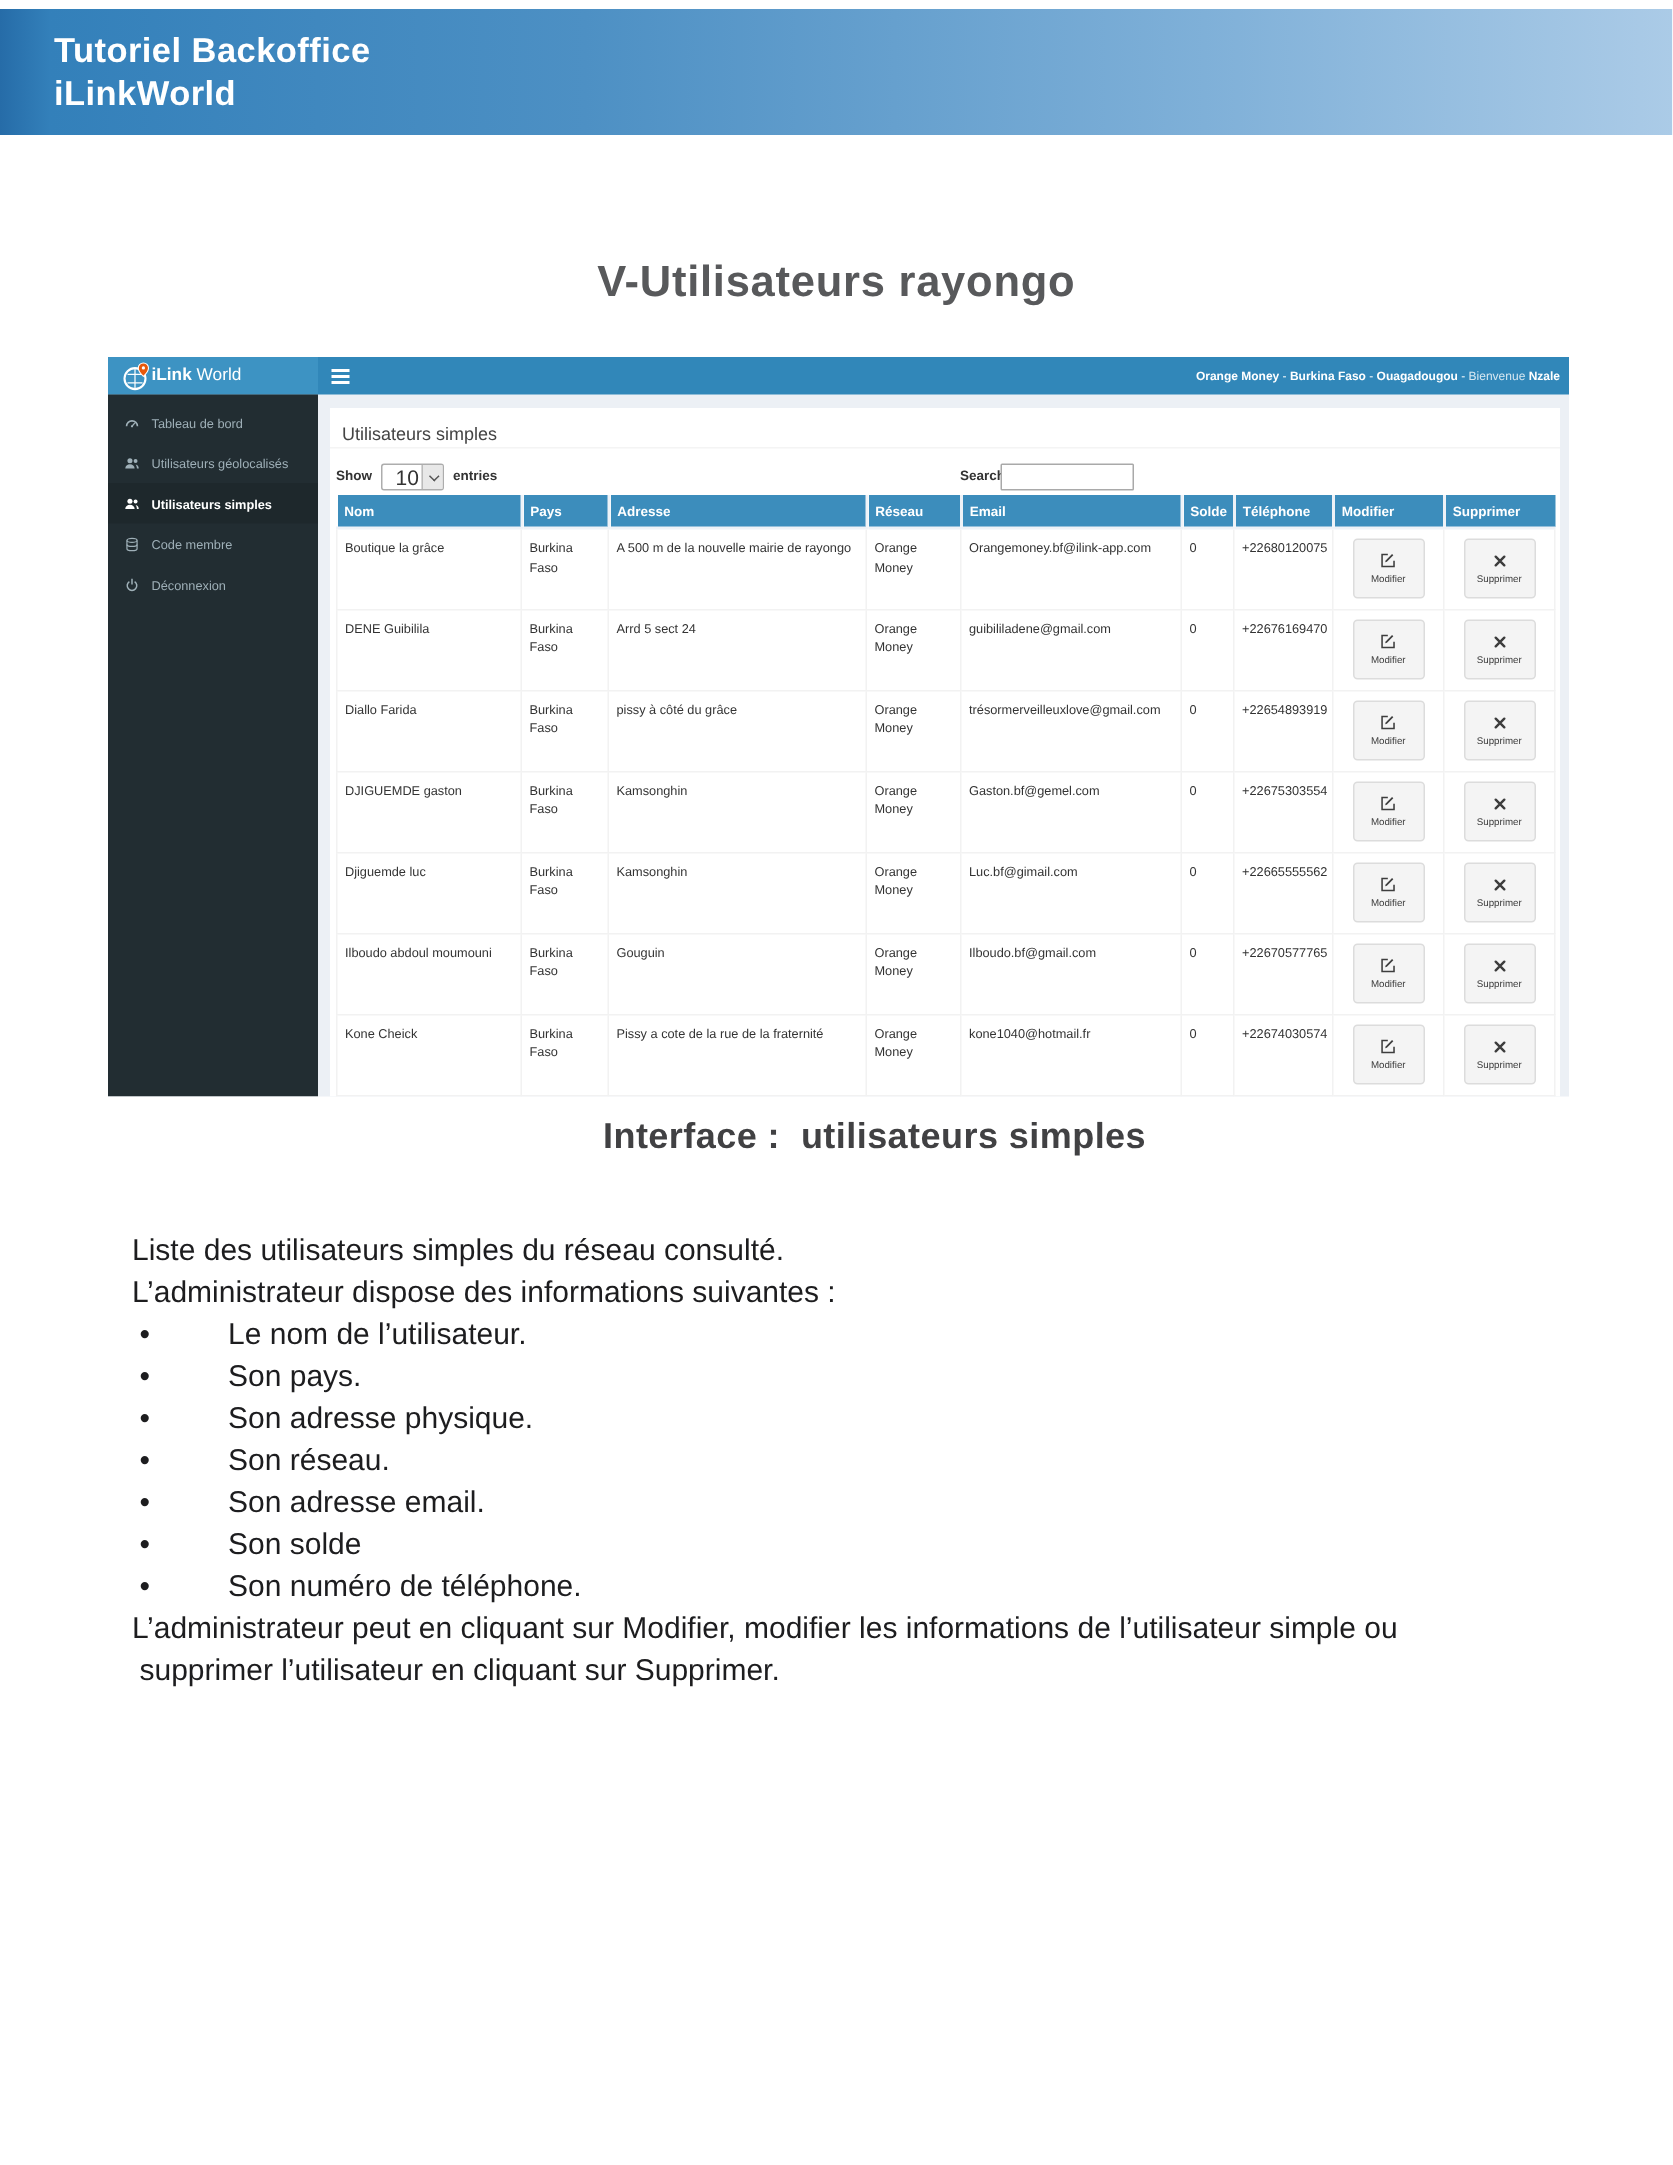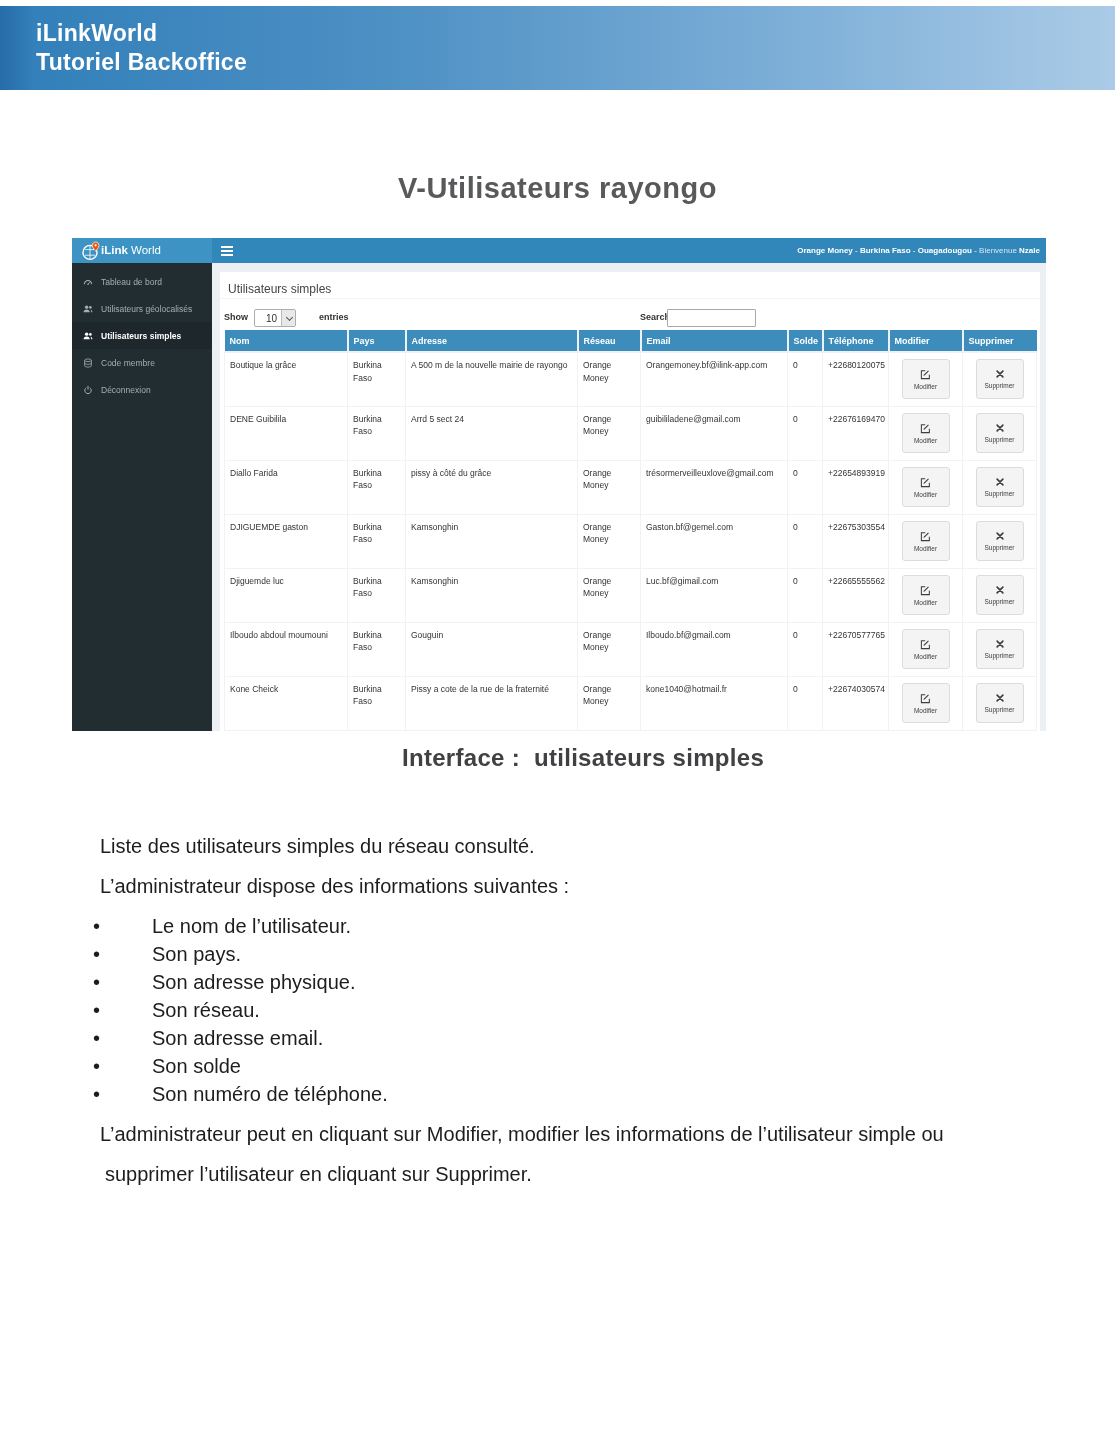--- a/index.html
+++ b/index.html
@@ -23,21 +23,21 @@
     font-size:29px; font-weight:bold; color:#58595b; letter-spacing:.5px;
   }
   .caption {
     position:absolute; top:744px; left:402px; font-size:24px; font-weight:bold;
     color:#414143; letter-spacing:.3px; white-space:pre;
   }
   .body-text {
     position:absolute; top:820px; left:88px; width:985px;
     font-size:20px; line-height:28px; color:#1d1d1f;
   }
-  .body-text p { margin:12px; }
+  .body-text p { margin:0; }
   .bullet-line { display:flex; }
   .bullet-line .dot { width:64px; padding-left:5px; }
   .outro2 { padding-left:5px; }
 
   
   .doc-footer {
     position:absolute; left:0; right:0; top:1363px; height:72px;
     background:#2373a5; border:3px solid #101417; color:#ffffff;
     text-align:center; line-height:66px; font-size:19px; letter-spacing:.3px;
   }
@@ -77,24 +77,24 @@
   .panel {
     position:absolute; left:148px; top:34px; width:820px; height:459px; background:#ffffff;
   }
   .panel-heading {
     height:27px; padding:10px 0 0 8px; font-size:12px; color:#444;
     border-bottom:1px solid #f4f4f4;
   }
   .controls { position:absolute; left:0; top:36px; height:22px; width:100%; font-size:9px; color:#333; }
   .controls .lbl { font-weight:bold; position:absolute; top:4px; }
   .lbl-show { left:4px; }
-  .lbl-entries { left:99px; }
+  .lbl-entries { left:82px; }
   .select-wrap { position:absolute; left:34px; top:1px; width:42px; height:18px; }
   .select-wrap select {
-    width:100%; height:100%; font-size:10px; color:#333; text-align:center;
+    width:100%; height:100%; font-size:14px; color:#333; text-align:center;
     border:1px solid #adadad; border-radius:2px; background:#fff;
     appearance:none; -webkit-appearance:none; padding-right:13px; padding-left:6px;
     font-family:"Liberation Sans", sans-serif;
   }
   .select-wrap::after {
     content:""; position:absolute; right:1px; top:1px; bottom:1px; width:13px;
     background:#e8e8e8; border-left:1px solid #bbb; pointer-events:none;
   }
   .select-wrap::before {
     content:""; position:absolute; right:4.5px; top:6px; width:4px; height:4px;
@@ -128,22 +128,22 @@
     color:#3d3d3d; font-size:6.5px; gap:2px; cursor:pointer;
     font-family:"Liberation Sans", sans-serif;
   }
 </style>
 </head>
 <body>
 
 <div class="page">
 
   <header class="doc-header">
+    <div>Tutoriel Backoffice</div>
     <div>iLinkWorld</div>
-    <div>Tutoriel Backoffice</div>
   </header>
 
   <div class="doc-title">V-Utilisateurs rayongo</div>
 
   <div class="app">
 
     <div class="app-navbar">
       <div class="brand">
         <svg width="20" height="20" viewBox="0 0 20 20">
           <circle cx="9" cy="11.4" r="7" fill="none" stroke="#ffffff" stroke-width="1.4"></circle>

